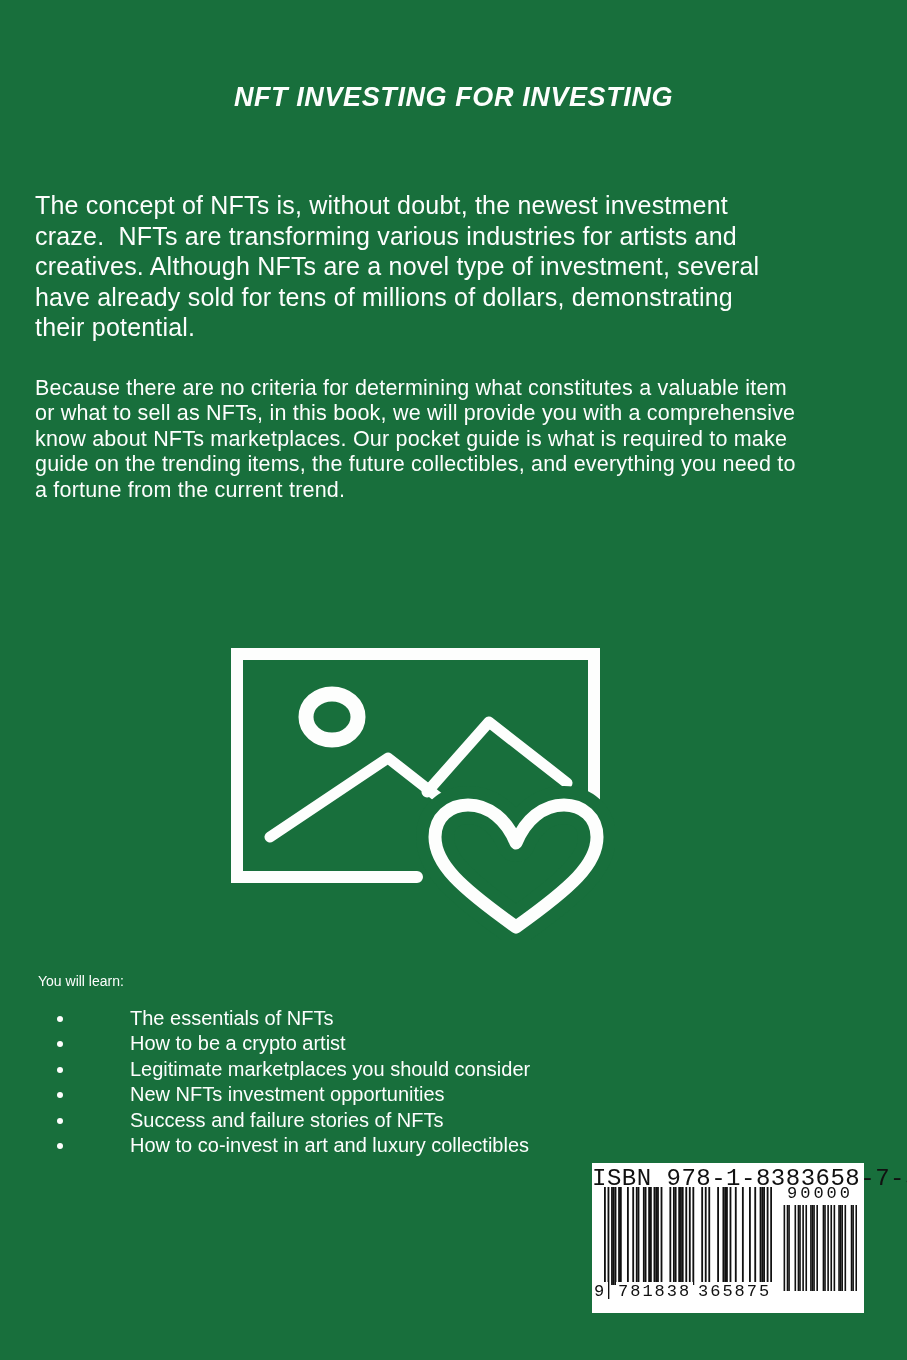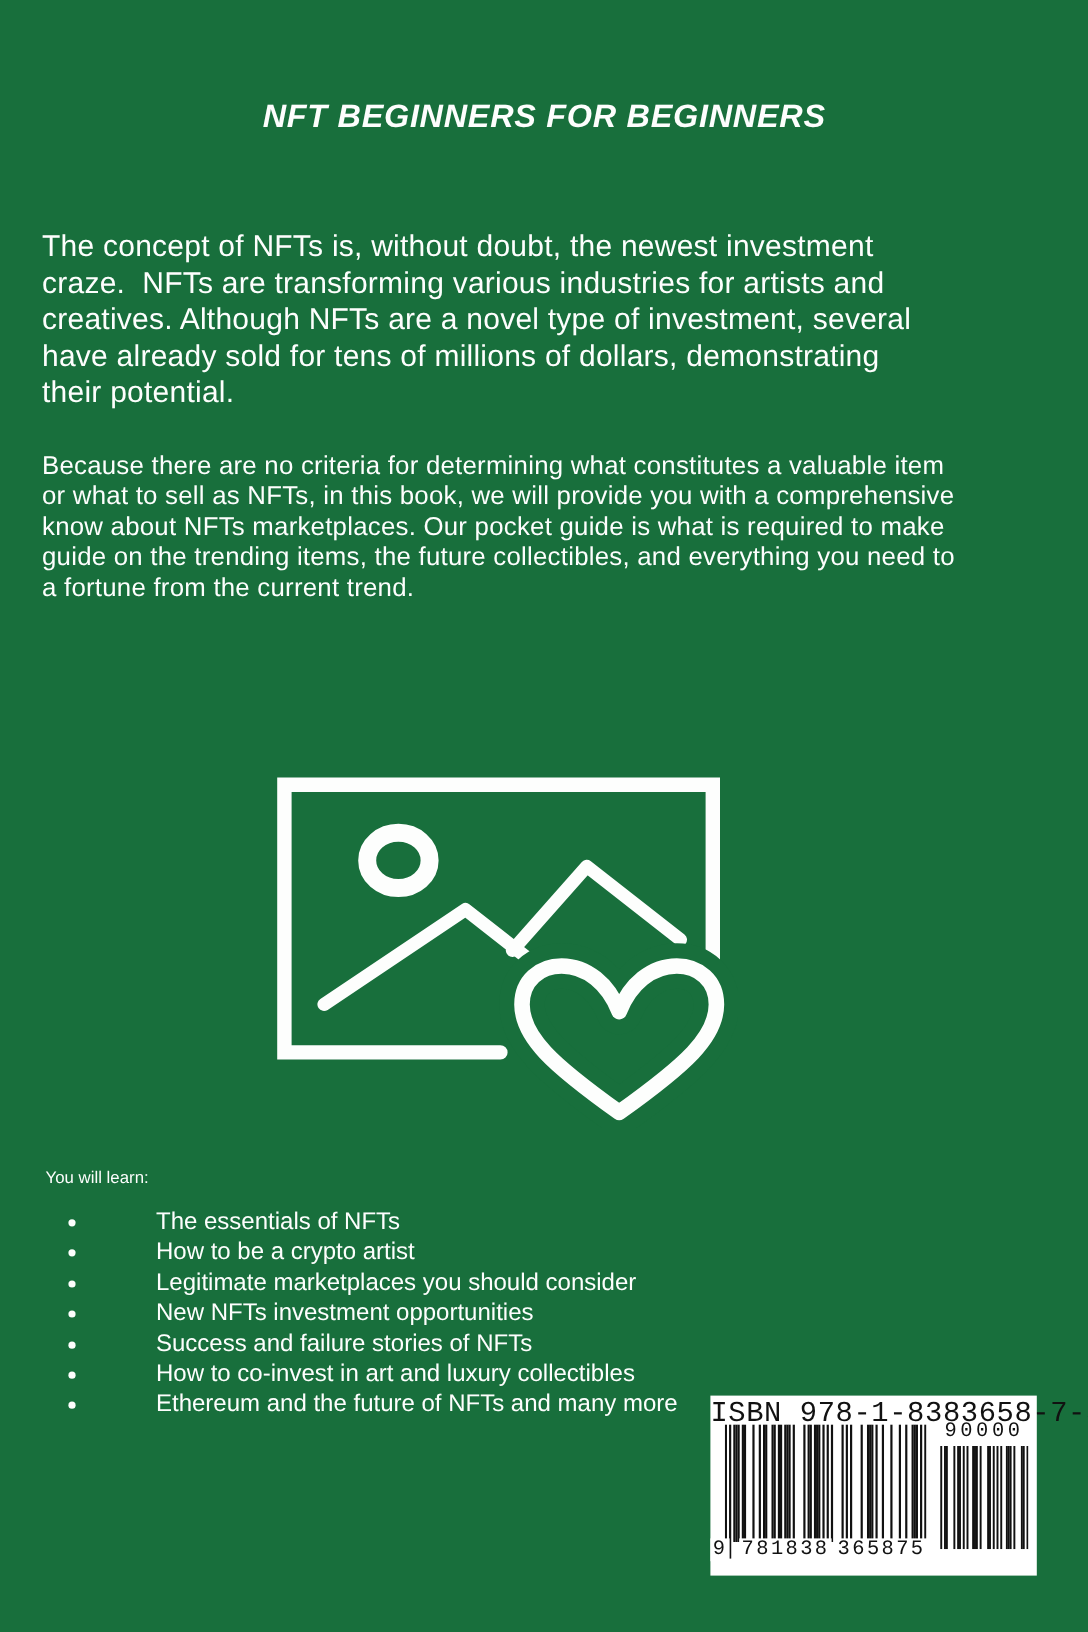--- a/index.html
+++ b/index.html
@@ -42,21 +42,21 @@
   .digit-g2{left:104px;}
   .supp{position:absolute;left:190px;top:21px;width:76px;}
   .price-code{text-align:center;font-size:17px;letter-spacing:3px;line-height:19px;}
   .supp-bars{position:absolute;left:0px;top:21px;}
 </style>
 </head>
 <body>
 
 <div class="cover">
 
-  <h1 class="title">NFT BEGINNERS FOR BEGINNERS</h1>
+  <h1 class="title">NFT INVESTING FOR INVESTING</h1>
 
   <div class="para p1">
       <div class="line">The concept of NFTs is, without doubt, the newest investment</div>
       <div class="line">craze.  NFTs are transforming various industries for artists and</div>
       <div class="line">creatives. Although NFTs are a novel type of investment, several</div>
       <div class="line">have already sold for tens of millions of dollars, demonstrating</div>
       <div class="line">their potential.</div>
     </div>
   <div class="para p2">
       <div class="line">Because there are no criteria for determining what constitutes a valuable item</div>
@@ -77,21 +77,20 @@
 
   <div class="learn">
     <div class="learn-heading">You will learn:</div>
     <ul>
       <li><span class="dot"></span><span>The essentials of NFTs</span></li>
       <li><span class="dot"></span><span>How to be a crypto artist</span></li>
       <li><span class="dot"></span><span>Legitimate marketplaces you should consider</span></li>
       <li><span class="dot"></span><span>New NFTs investment opportunities</span></li>
       <li><span class="dot"></span><span>Success and failure stories of NFTs</span></li>
       <li><span class="dot"></span><span>How to co-invest in art and luxury collectibles</span></li>
-      <li><span class="dot"></span><span>Ethereum and the future of NFTs and many more</span></li>
     </ul>
   </div>
 
   <div class="barcode">
     <div class="isbn-line">ISBN 978-1-8383658-7-5</div>
     <svg class="main-bars" id="main-bars" width="168" height="112" viewBox="0 0 168 112" fill="#111111">
         <rect x="0.00" y="0" width="1.82" height="112"></rect>
         <rect x="3.54" y="0" width="1.82" height="112"></rect>
         <rect x="7.07" y="0" width="1.82" height="98"></rect>
         <rect x="8.84" y="0" width="1.82" height="98"></rect>

